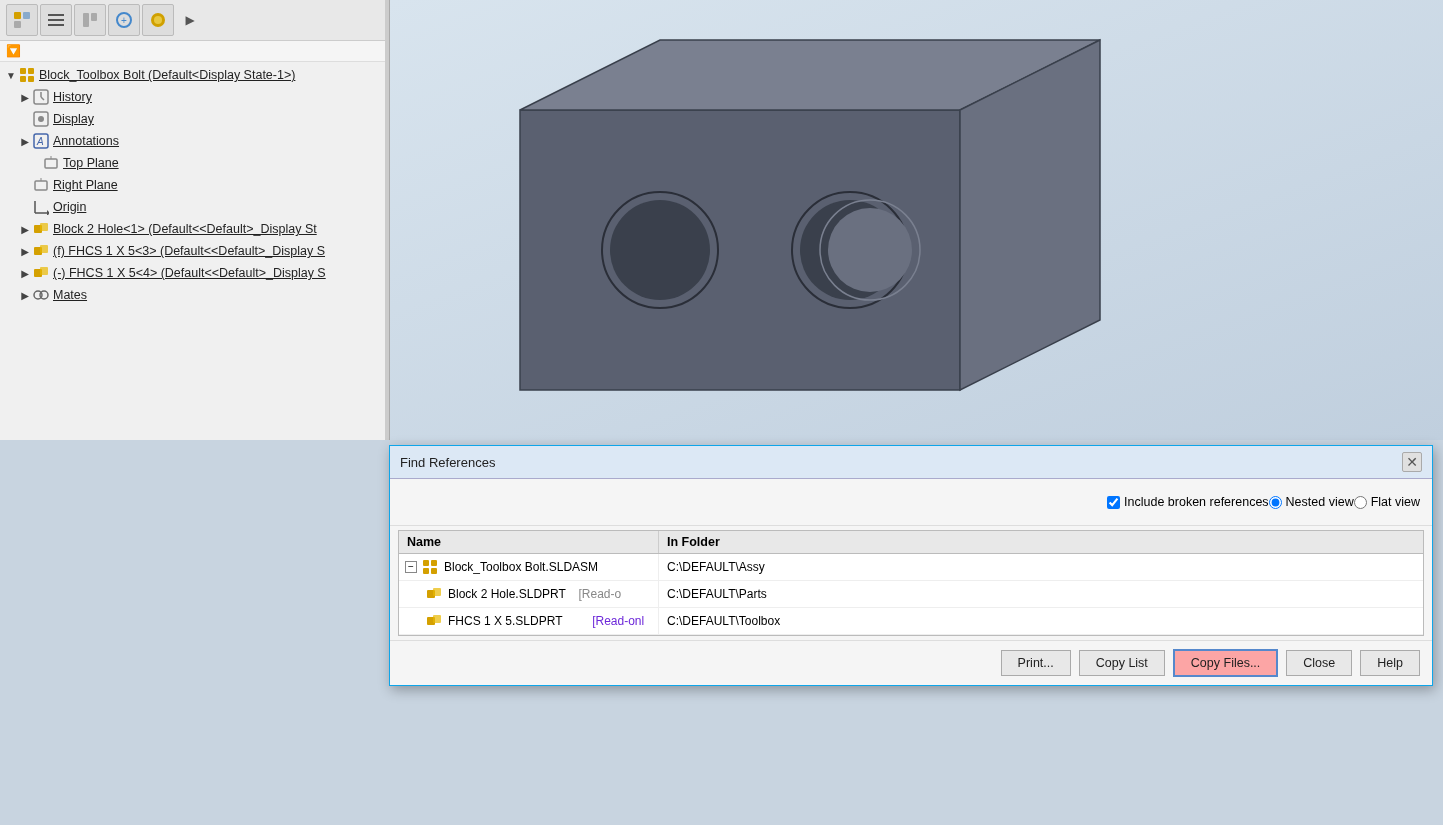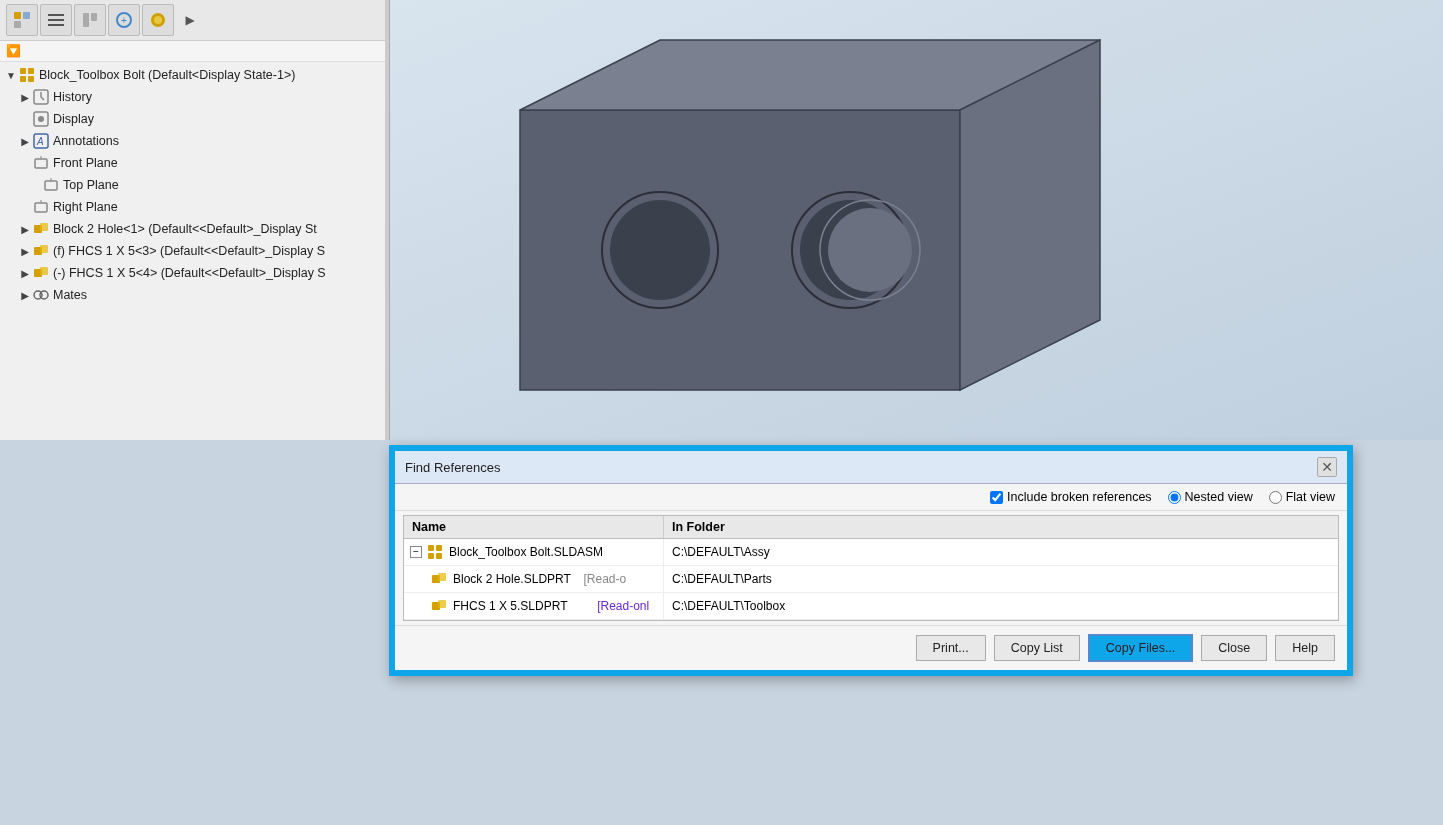--- a/index.html
+++ b/index.html
@@ -80,38 +80,38 @@
     .tree-icon {
       width: 18px; height: 18px;
       flex-shrink: 0;
       margin-right: 3px;
       display: flex; align-items: center; justify-content: center;
     }
 
     .icon-assembly { color: #d4a000; font-size: 14px; }
     .icon-plane { color: #888; font-size: 11px; }
 
-    .tree-label { font-size: 12.5px; color: #222; }
+    .tree-label { font-size: 12.5px; color: #222; text-decoration: underline; }
 
     
     #viewport {
       position: absolute;
       left: 390px; top: 0;
       right: 0; height: 440px;
       background: linear-gradient(160deg, #d8e4ee 0%, #c0cfde 100%);
       overflow: hidden;
     }
 
     
     #dialog {
       position: absolute;
       left: 389px; top: 445px;
-      width: 964px;
+      width: 1044px;
       background: #f5f5f5;
-      border: 6px solid #0ea5e9;
+      border: 1px solid #0ea5e9;
       box-shadow: 2px 4px 12px rgba(0,0,0,0.3);
       display: flex;
       flex-direction: column;
     }
 
     #dialog-titlebar {
       background: #dce8f5;
       border-bottom: 1px solid #aac;
       padding: 6px 10px;
       display: flex;
@@ -133,22 +133,21 @@
       color: #555;
       border: 1px solid #aaa;
       background: #e0e0e0;
       border-radius: 2px;
     }
 
     #dialog-options {
       display: flex;
       align-items: center;
       justify-content: flex-end;
-      padding: 6px 12px;
-      gap: 16px;
+      padding: 16px 12px;
       font-size: 12.5px;
       border-bottom: 1px solid #ddd;
     }
 
     .checkbox-label { display: flex; align-items: center; gap: 4px; cursor: pointer; }
     .radio-label { display: flex; align-items: center; gap: 4px; cursor: pointer; }
     input[type=checkbox], input[type=radio] { cursor: pointer; }
 
     #dialog-table {
       flex: 1;
@@ -228,21 +227,21 @@
     .dlg-btn {
       padding: 5px 16px;
       font-size: 12.5px;
       background: #e8e8e8;
       border: 1px solid #aaa;
       border-radius: 0;
       cursor: pointer;
       color: #222;
     }
     .dlg-btn.primary {
-      background: #0ea5e9;
+      background: #fca5a5;
       border: 2px solid #5588cc;
     }
 
     
     svg.box3d { display: block; }
   </style>
 </head>
 <body>
 
 <div id="left-panel">
@@ -329,30 +328,20 @@
       <div class="tree-arrow">▶</div>
       <div class="tree-icon">
         <svg width="16" height="16" viewBox="0 0 16 16">
             <rect x="1" y="1" width="14" height="14" fill="none" stroke="#4466aa" stroke-width="1.5" rx="2"></rect>
             <text x="4" y="12" font-size="10" fill="#4466aa" font-style="italic">A</text>
           </svg>
       </div>
       <span class="tree-label">Annotations</span>
     </div>
 
-    <div class="tree-item" style="padding-left:18px">
-      <div class="tree-arrow" style="visibility:hidden">▶</div>
-      <div class="tree-icon icon-plane">
-        <svg width="16" height="16" viewBox="0 0 16 16">
-            <rect x="2" y="4" width="12" height="9" fill="none" stroke="#888" stroke-width="1.5" rx="1"></rect>
-            <line x1="8" y1="1" x2="8" y2="4" stroke="#888" stroke-width="1"></line>
-          </svg>
-      </div>
-      <span class="tree-label">Front Plane</span>
-    </div>
 
     <div class="tree-item" style="padding-left:28px">
       <div class="tree-arrow" style="visibility:hidden">▶</div>
       <div class="tree-icon icon-plane">
         <svg width="16" height="16" viewBox="0 0 16 16">
             <rect x="2" y="4" width="12" height="9" fill="none" stroke="#888" stroke-width="1.5" rx="1"></rect>
             <line x1="8" y1="1" x2="8" y2="4" stroke="#888" stroke-width="1"></line>
           </svg>
       </div>
       <span class="tree-label">Top Plane</span>
@@ -362,20 +351,31 @@
       <div class="tree-arrow" style="visibility:hidden">▶</div>
       <div class="tree-icon icon-plane">
         <svg width="16" height="16" viewBox="0 0 16 16">
             <rect x="2" y="4" width="12" height="9" fill="none" stroke="#888" stroke-width="1.5" rx="1"></rect>
             <line x1="8" y1="1" x2="8" y2="4" stroke="#888" stroke-width="1"></line>
           </svg>
       </div>
       <span class="tree-label">Right Plane</span>
     </div>
 
+    <div class="tree-item" style="padding-left:18px">
+      <div class="tree-arrow" style="visibility:hidden">▶</div>
+      <div class="tree-icon">
+        <svg width="16" height="16" viewBox="0 0 16 16">
+            <line x1="2" y1="14" x2="14" y2="14" stroke="#555" stroke-width="1.5"></line>
+            <line x1="2" y1="14" x2="2" y2="2" stroke="#555" stroke-width="1.5"></line>
+            <polygon points="14,11 14,17 17,14" fill="#555"></polygon>
+          </svg>
+      </div>
+      <span class="tree-label">Origin</span>
+    </div>
 
     <div class="tree-item" style="padding-left:18px">
       <div class="tree-arrow">▶</div>
       <div class="tree-icon">
         <svg width="16" height="16" viewBox="0 0 16 16">
             <rect x="1" y="4" width="8" height="8" fill="#d4a000" rx="1"></rect>
             <rect x="7" y="2" width="8" height="8" fill="#e8b800" rx="1" opacity="0.7"></rect>
           </svg>
       </div>
       <span class="tree-label">Block 2 Hole&lt;1&gt; (Default&lt;&lt;Default&gt;_Display St</span>

